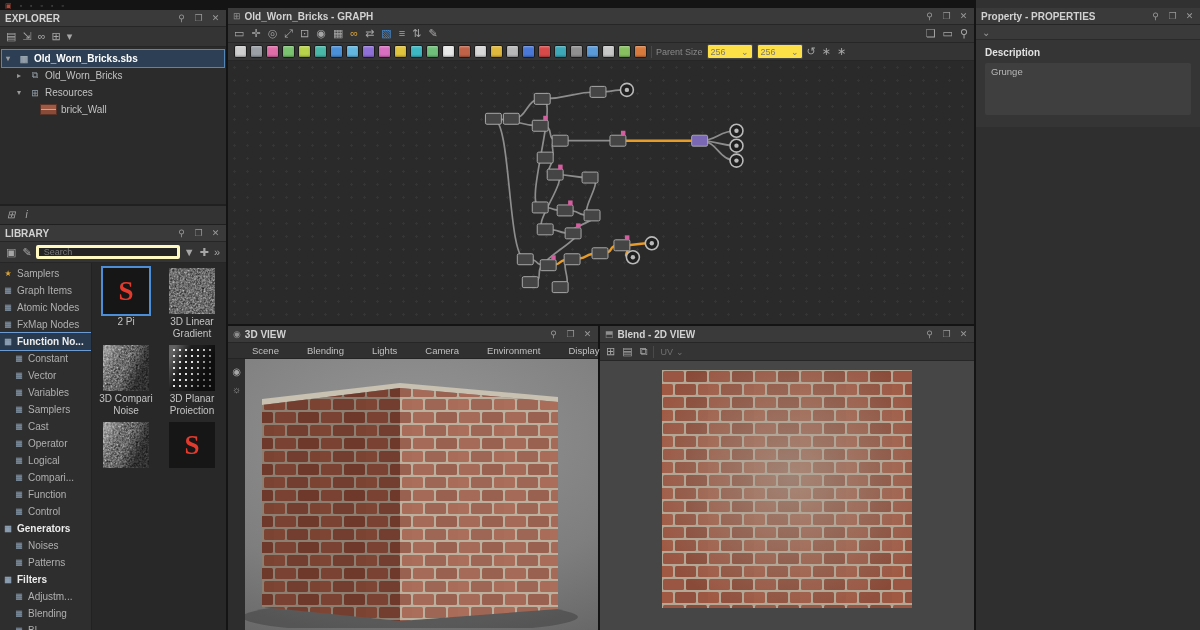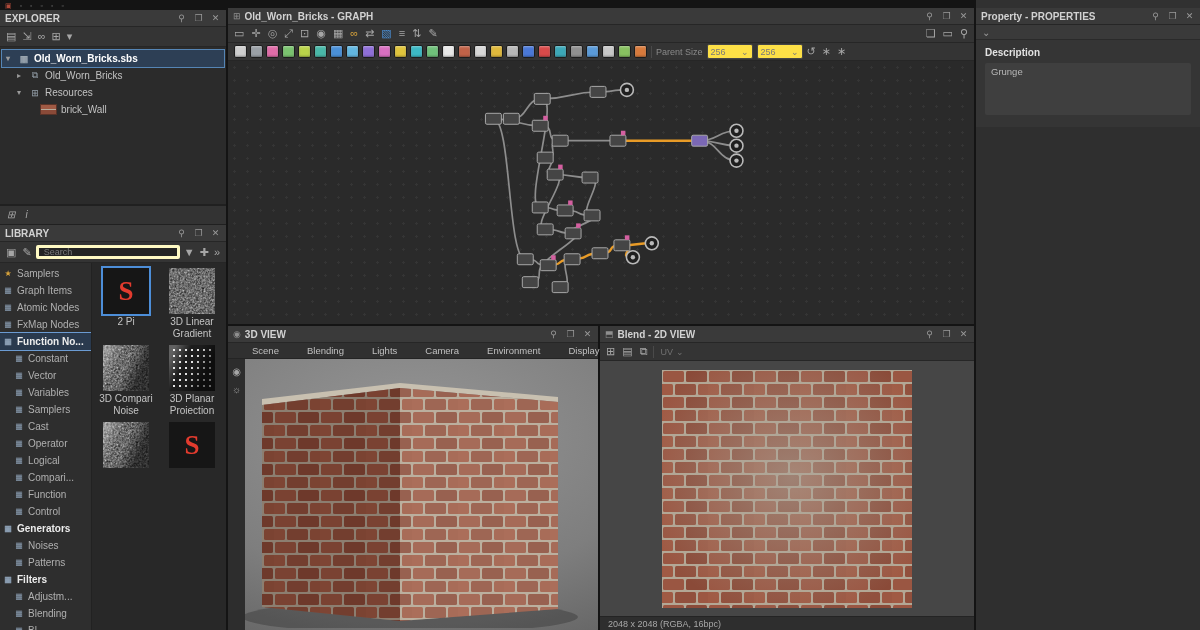--- a/index.html
+++ b/index.html
@@ -643,23 +643,20 @@
             <span>UV</span>
             <span>⌄</span>
           </span>
         </div>
         <div class="viewport2d">
           <svg width="250" height="238" viewBox="0 0 250 238">
             <rect width="250" height="238" fill="url(#brickPat)"></rect>
             <rect width="250" height="238" fill="url(#wearG)"></rect>
           </svg>
         </div>
-        <div class="statusbar">
-          <span>2048 x 2048 (RGBA, 16bpc)</span>
-        </div>
       </div>
     </div>
   </div>
 
   <div class="col-right">
     <div class="phead">
       <span class="ptitle">Property - PROPERTIES</span>
       <span class="spacer"></span>
       <span class="phead-icons">
           <span class="hico">⚲</span>

